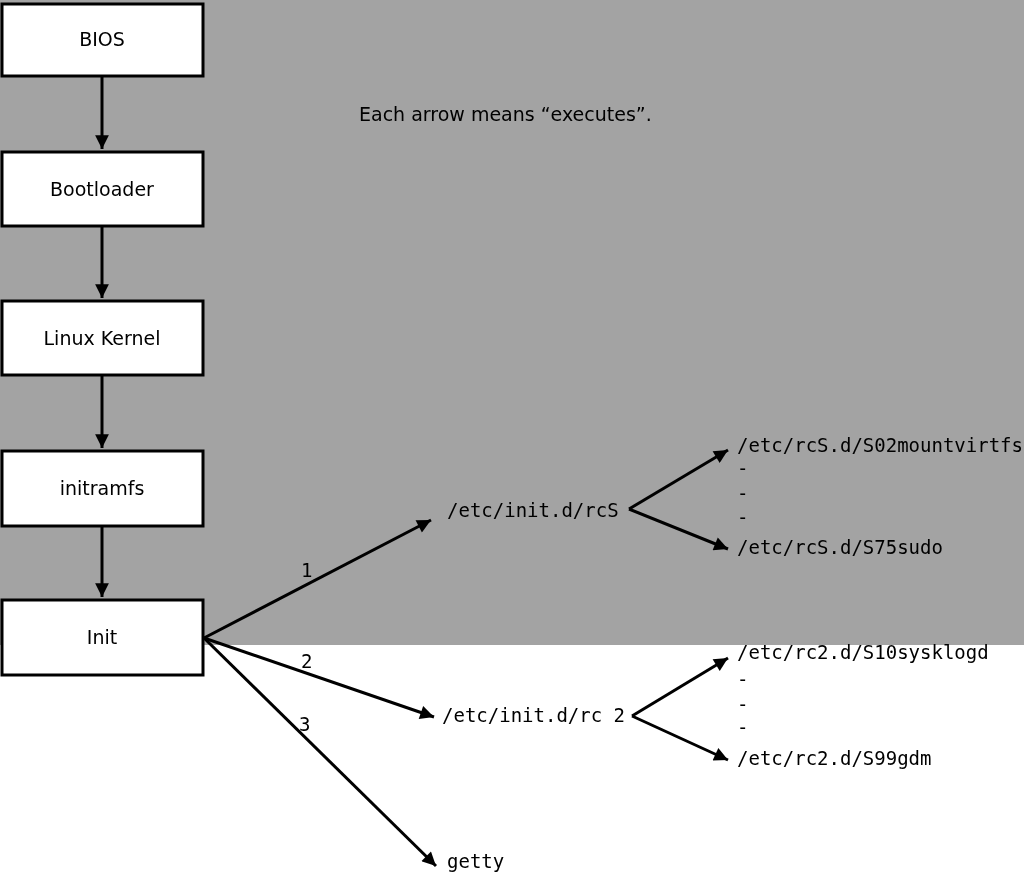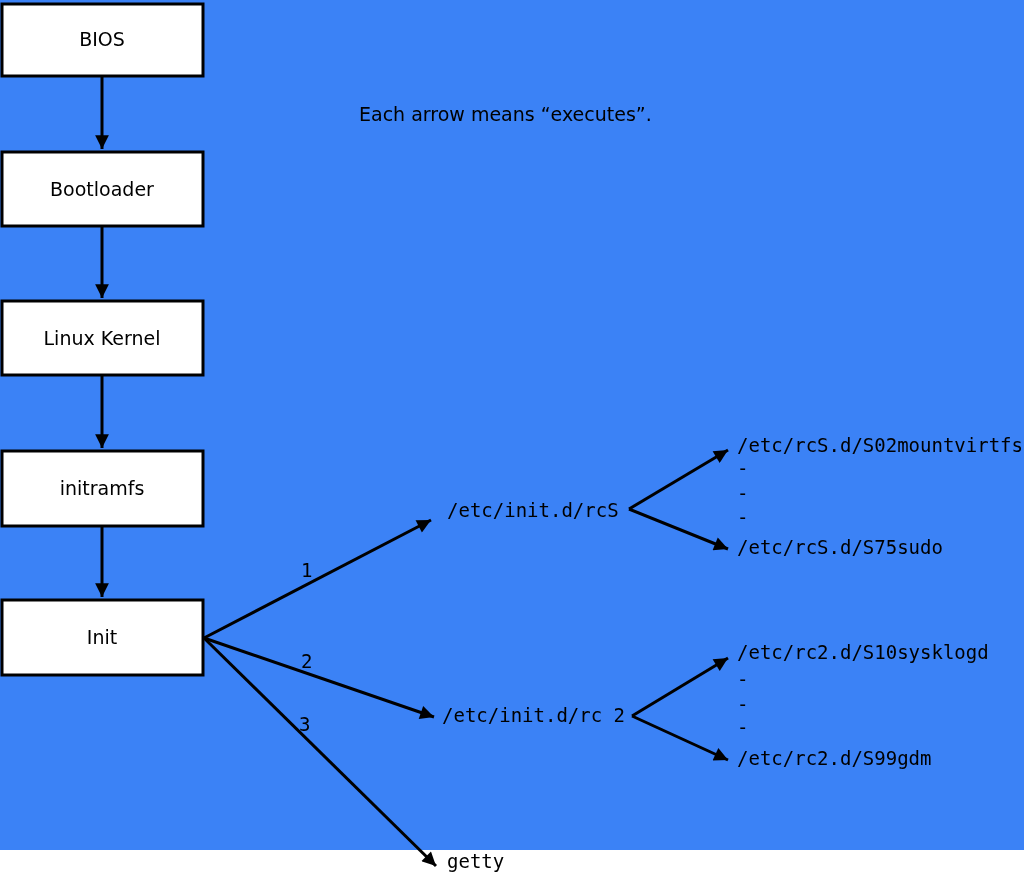--- a/index.html
+++ b/index.html
@@ -6,22 +6,22 @@
     margin: 0;
     padding: 0;
     background: #ffffff;
     width: 1024px;
     height: 875px;
     overflow: hidden;
   }
   .diagram-stage {
     position: relative;
     width: 1024px;
-    height: 850px;
-    background: #3b82f6;
+    height: 645px;
+    background: #a3a3a3;
   }
   svg {
     display: block;
   }
   .node-rect {
     fill: #ffffff;
     stroke: #000000;
     stroke-width: 3;
   }
   .edge {

